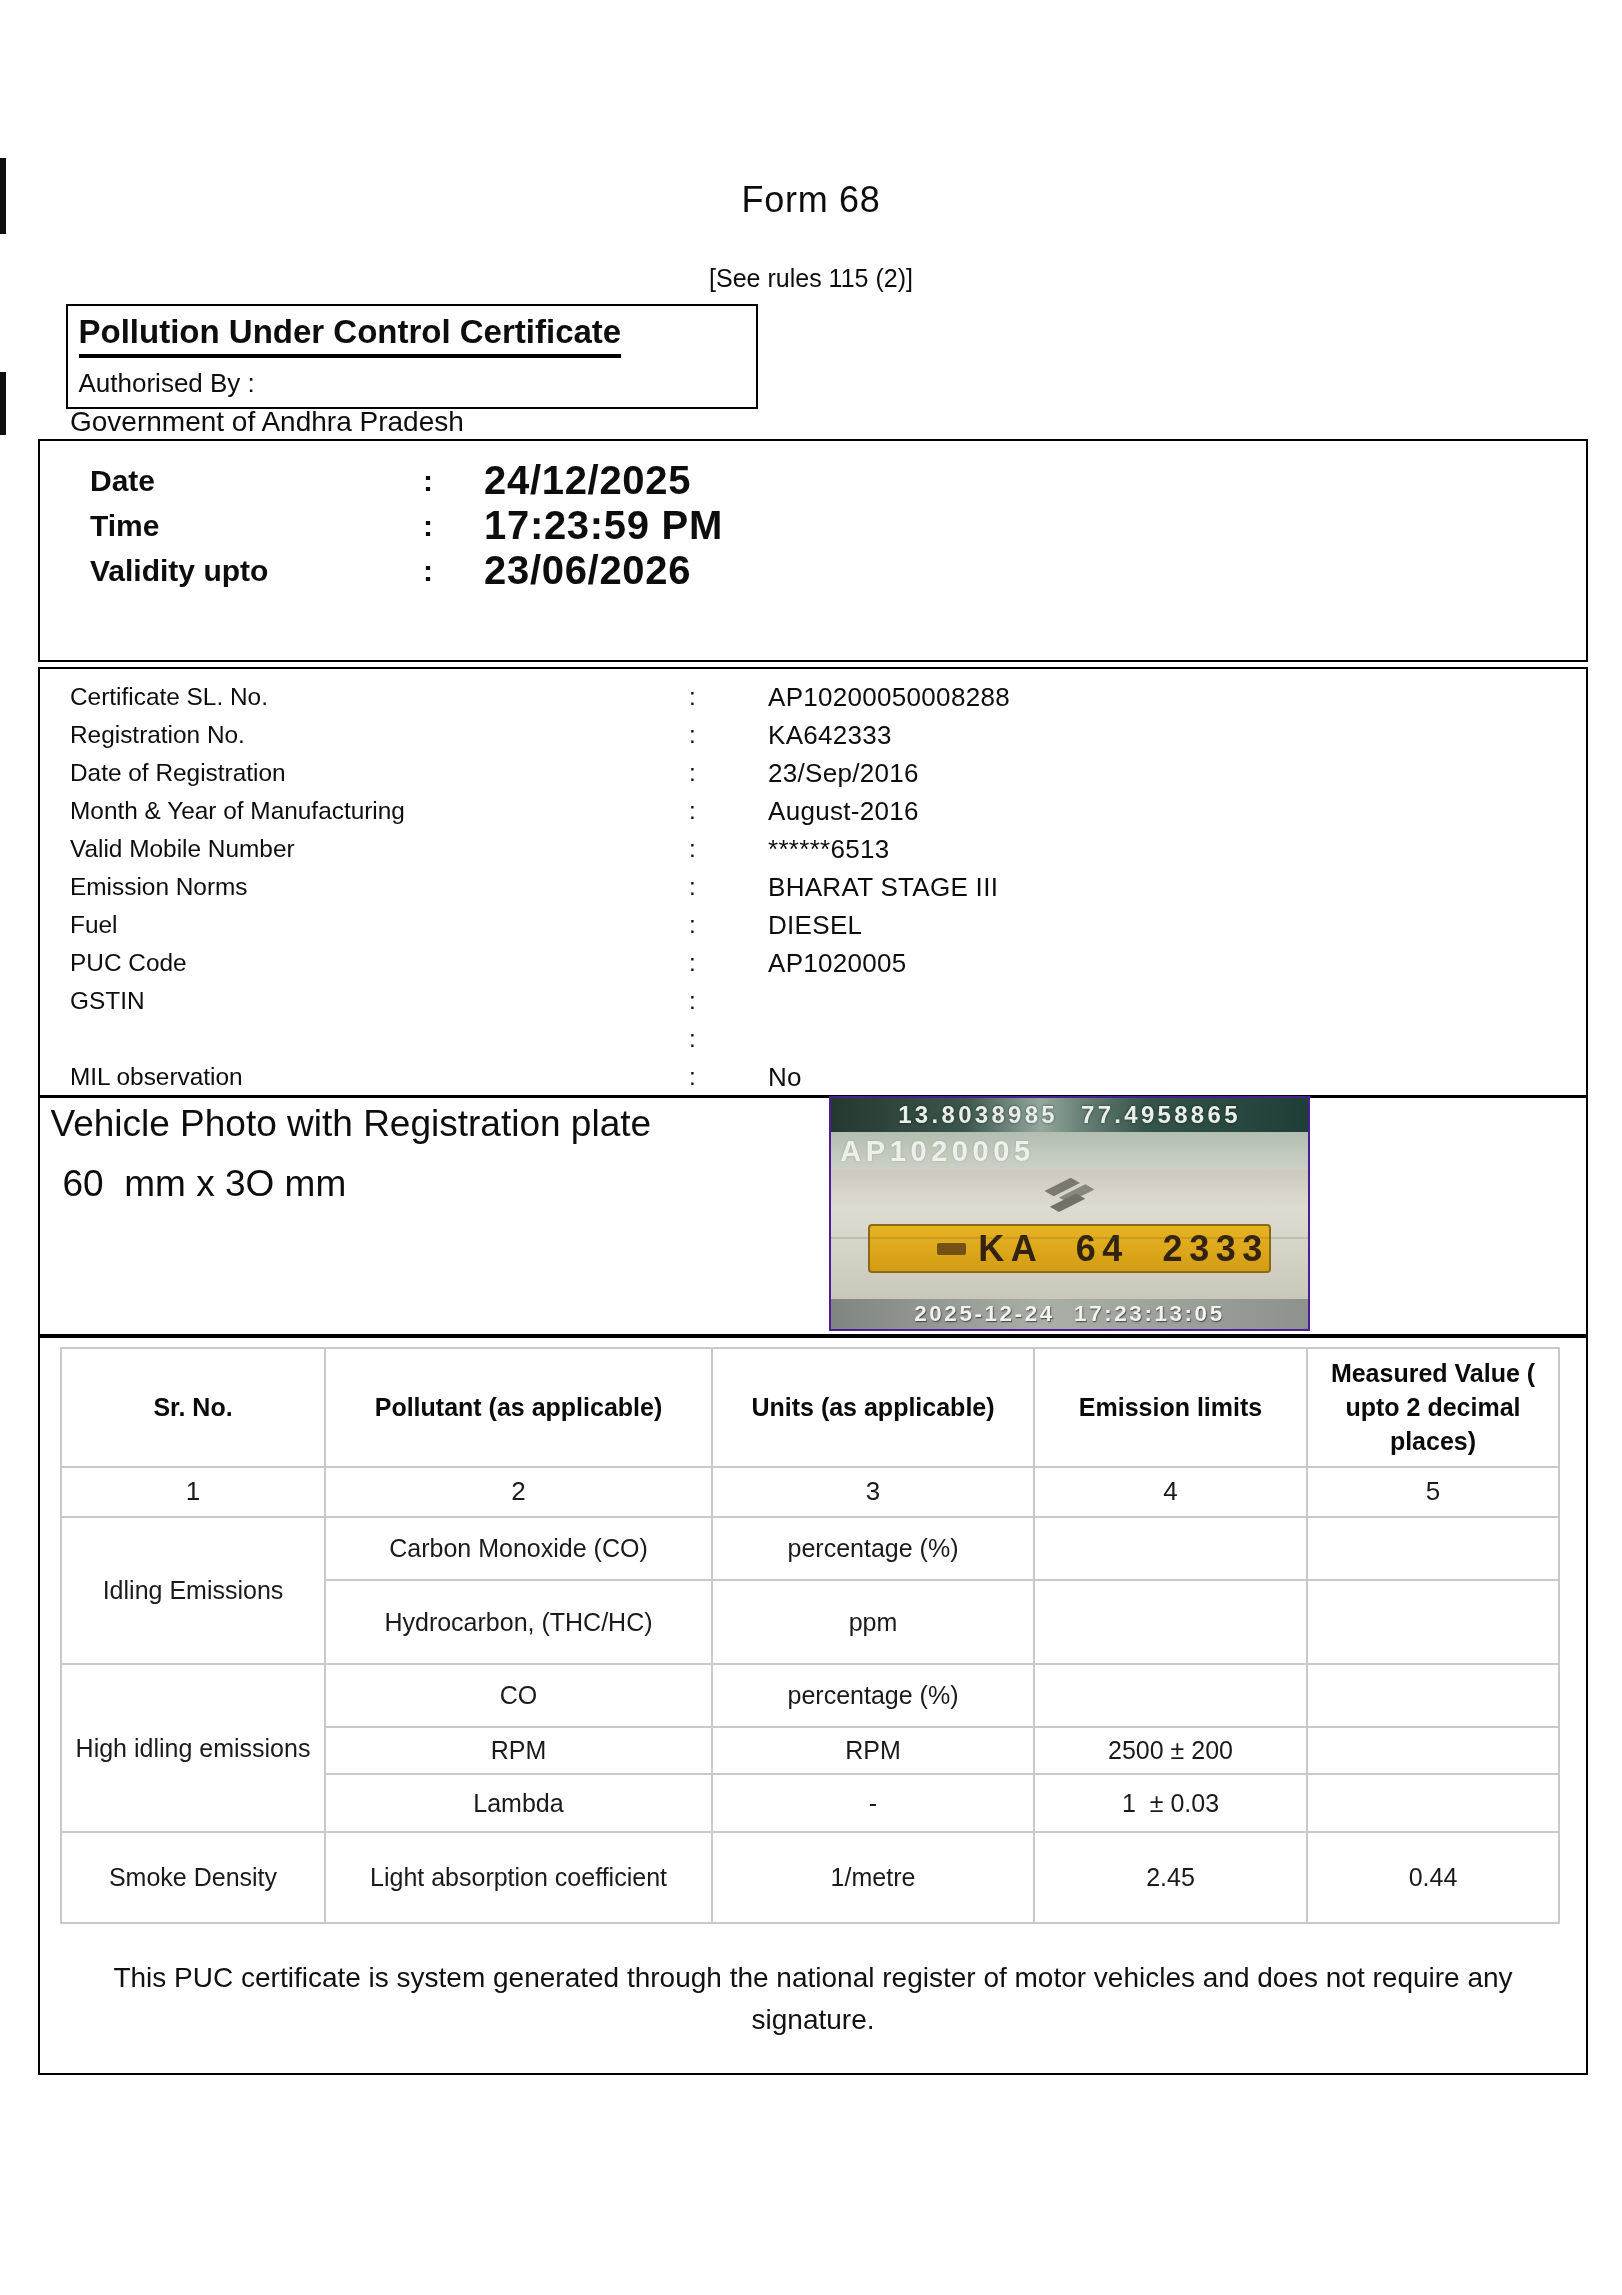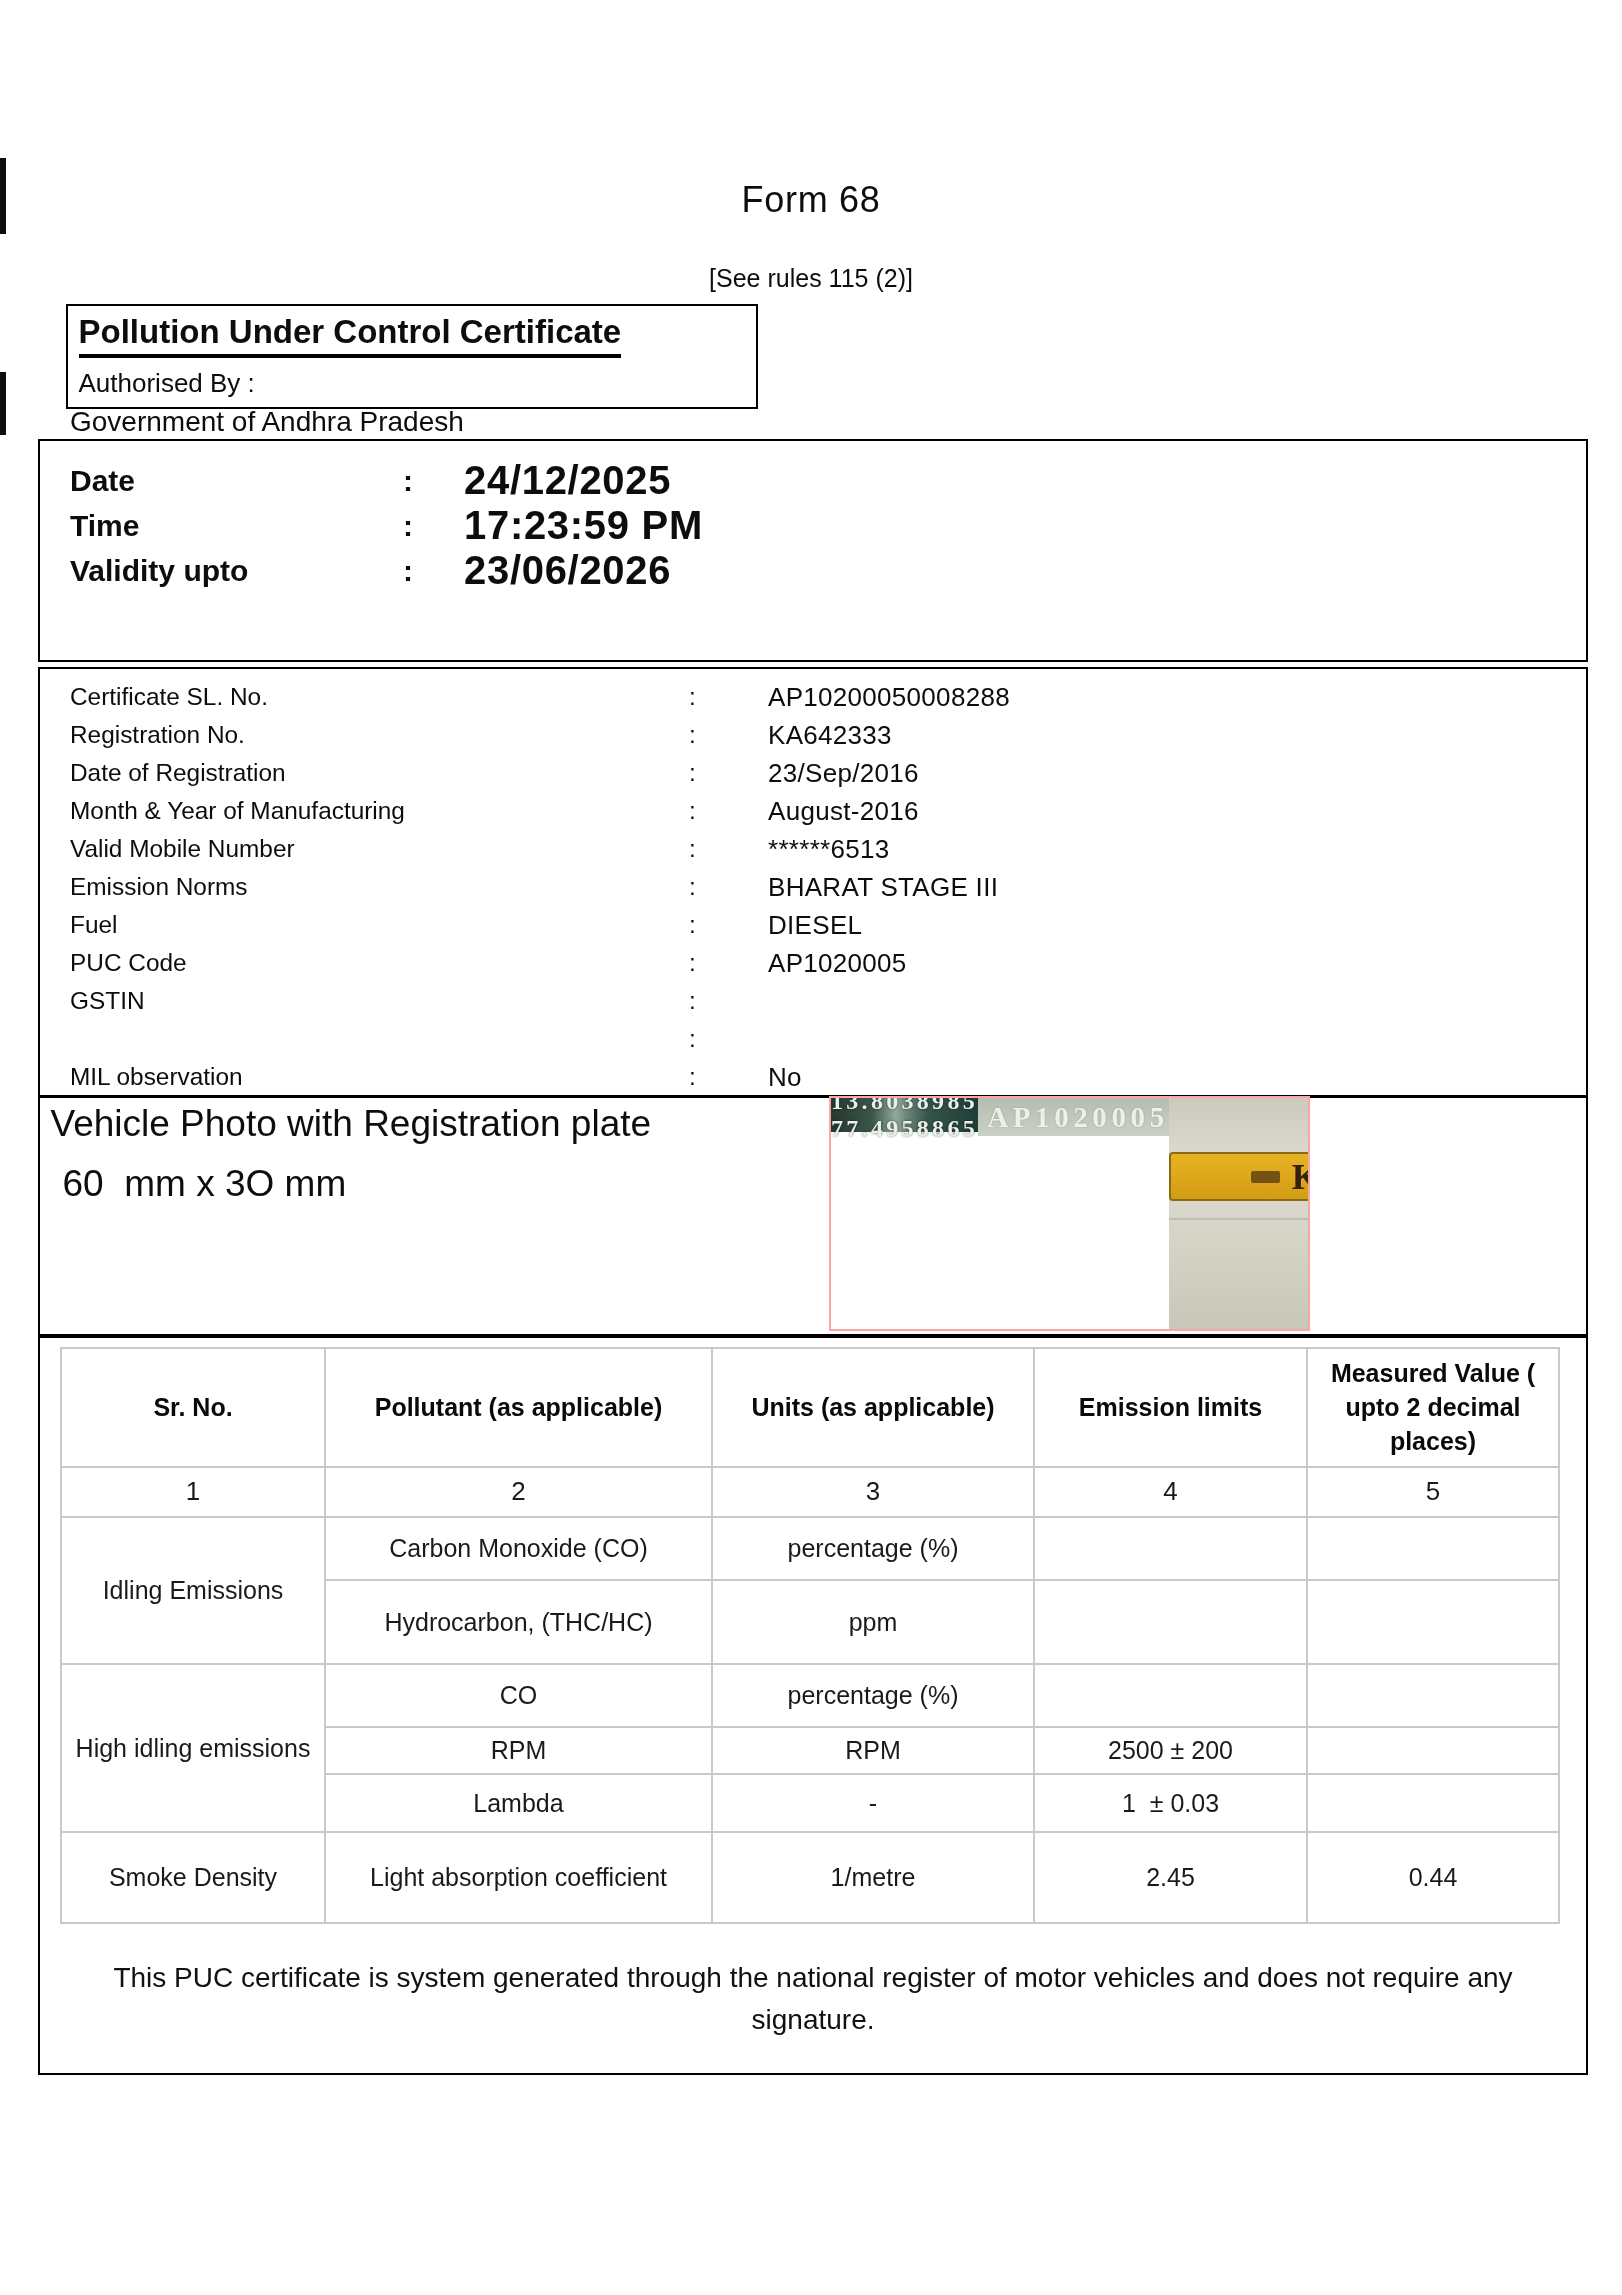--- a/index.html
+++ b/index.html
@@ -35,21 +35,21 @@
     border-bottom:4px solid #000;padding-bottom:3.3px;line-height:1.15;
   }
   .puc-auth{font-size:26px;margin-top:10.5px;}
   .gov-line{position:absolute;left:70px;top:406px;font-size:28px;}
 
   
   .validity-box{
     position:absolute;left:38px;top:439px;width:1550px;height:223px;
     border:2.6px solid #000;box-sizing:border-box;padding-top:17px;
   }
-  .v-row{display:flex;height:45px;align-items:center;}
+  .v-row{display:flex;height:45px;align-items:center;margin-left:20px;}
   .v-label{width:333px;padding-left:30px;font-size:30px;font-weight:700;}
   .v-colon{width:40px;font-size:30px;font-weight:700;}
   .v-value{padding-left:21px;font-size:40px;font-weight:700;letter-spacing:0.7px;}
 
   
   .details-box{
     position:absolute;left:38px;top:667px;width:1550px;height:430px;
     border:2px solid #000;box-sizing:border-box;padding-top:9.2px;
   }
   .d-row{display:flex;height:38px;align-items:center;}
@@ -59,22 +59,22 @@
 
   
   .photo-box{
     position:absolute;left:38px;top:1096px;width:1550px;height:240px;
     border:2px solid #000;box-sizing:border-box;
   }
   .photo-caption1{position:absolute;left:10.5px;top:5.3px;font-size:37px;white-space:pre-wrap;}
   .photo-caption2{position:absolute;left:10.5px;top:65px;font-size:37px;white-space:pre-wrap;margin-left:12px;}
   .vehicle-photo{
     position:absolute;left:789px;top:-2px;width:481px;height:235px;
-    border:2px solid #fca5a5;box-sizing:border-box;
-    display:flex;flex-direction:row;overflow:hidden;font-family:Liberation Serif, serif;
+    border:2px solid #4c1d95;box-sizing:border-box;
+    display:flex;flex-direction:column;overflow:hidden;
   }
   .vp-gps{
     height:34px;flex:0 0 34px;
     background:linear-gradient(90deg,#24382f 0%,#3c564c 28%,#93a89d 44%,#6b8378 52%,#35544a 66%,#1f3e38 100%);
     color:#e9efe9;font-size:24px;font-weight:700;letter-spacing:3.3px;word-spacing:13px;
     display:flex;align-items:center;justify-content:center;
     text-shadow:0 0 2.6px rgba(0,0,0,.6);
   }
   .vp-watermark{
     height:38px;flex:0 0 38px;

